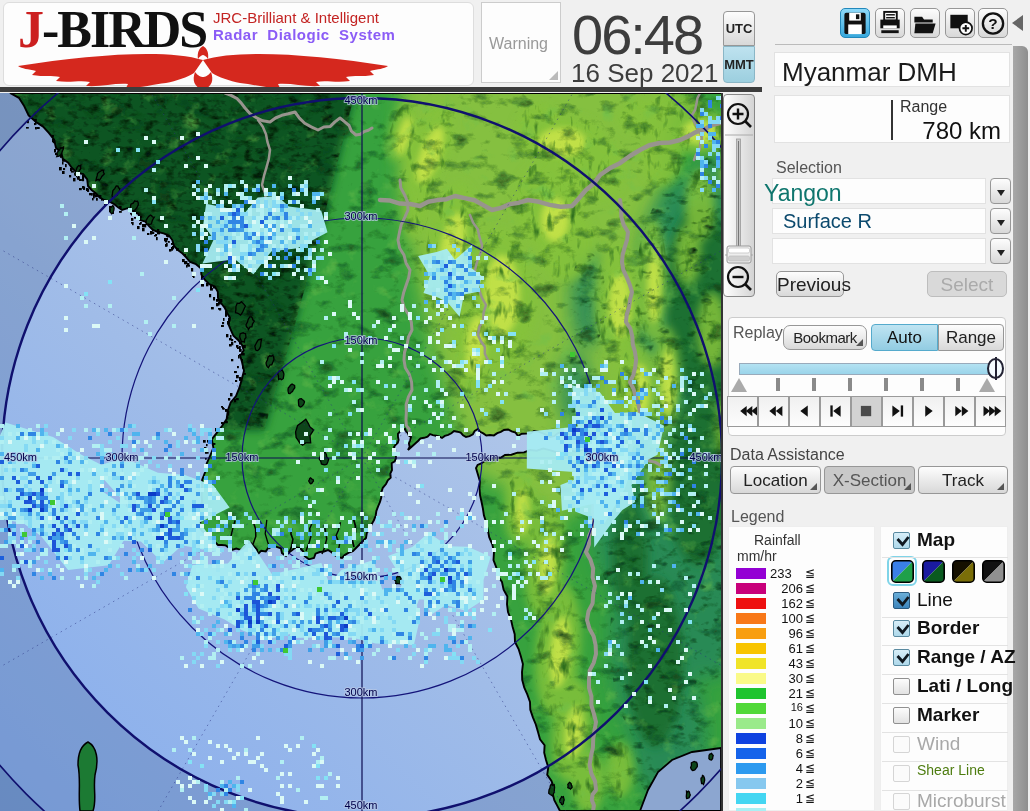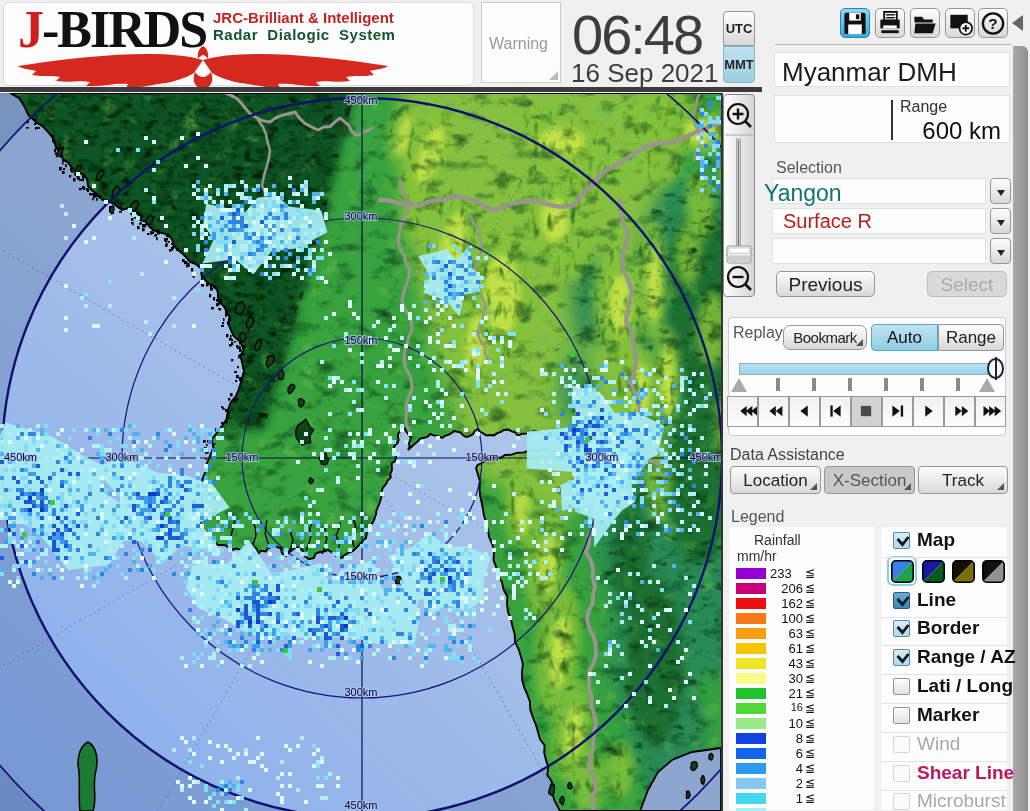--- a/index.html
+++ b/index.html
@@ -6,22 +6,22 @@
 .abs{position:absolute}
 .btn{background:linear-gradient(#fdfdfd,#d8d8d8);border:1px solid #979797;border-radius:4px;color:#222}
 .gbox{background:#fdfdfd;border:1px solid #e2e2e2}
 .corner:after{content:"";position:absolute;right:3px;bottom:3px;border-left:7px solid transparent;border-bottom:7px solid #555}
 </style></head>
 <body>
 
 <div class="abs" style="left:0;top:0;width:762px;height:93px;background:#f0f0f0"></div>
 <div class="abs gbox" style="left:3px;top:2px;width:471px;height:84px;border-radius:6px;border-color:#ddd"></div>
 <div class="abs" style="left:18px;top:0px;font-family:'Liberation Serif',serif;font-weight:bold;font-size:52px;letter-spacing:-2px;color:#111"><span style="color:#cc2020">J</span>-BIRDS</div>
-<div class="abs" style="left:213px;top:9px;font-size:15px;font-weight:bold;color:#c32322">JRC-Brilliant &amp; Intelligent</div>
-<div class="abs" style="left:213px;top:26px;font-size:15px;font-weight:bold;color:#14532d;letter-spacing:0.5px">Radar&nbsp; Dialogic&nbsp; System</div>
+<div class="abs" style="left:213px;top:9px;font-size:15px;font-weight:normal;color:#c32322">JRC-Brilliant &amp; Intelligent</div>
+<div class="abs" style="left:213px;top:26px;font-size:15px;font-weight:bold;color:#8b5cf6;letter-spacing:0.5px">Radar&nbsp; Dialogic&nbsp; System</div>
 <svg class="abs" style="left:8px;top:46px" width="390" height="44" viewBox="0 0 390 44">
     <g fill="#d5281e">
       <path d="M195,14 C160,3 85,8 10,20 C14,23 20,23 28,25 L24,29 C36,31 44,29 52,31 L48,35 C62,37 72,34 82,36 L78,40 C94,41 106,37 120,38 L118,42 C134,42 146,38 158,37 C168,35 180,31 186,27 C189,23 192,18 195,14 Z"></path>
       <path d="M195,14 C230,3 305,8 380,20 C376,23 370,23 362,25 L366,29 C354,31 346,29 338,31 L342,35 C328,37 318,34 308,36 L312,40 C296,41 284,37 270,38 L272,42 C256,42 244,38 232,37 C222,35 210,31 204,27 C201,23 198,18 195,14 Z"></path>
       <path d="M190,13 C189,7 191,2 195,0 C199,2 201,7 200,13 C198,10 196,9 195,9 C194,9 192,10 190,13 Z"></path>
       <path d="M187,26 C184,34 186,41 195,44 C204,41 206,34 203,26 C200,30 197,31 195,31 C193,31 190,30 187,26 Z"></path>
     </g>
   </svg>
 <div class="abs gbox" style="left:481px;top:2px;width:80px;height:81px;border-color:#ccc"></div>
 <div class="abs" style="left:489px;top:35px;font-size:16px;color:#999">Warning</div>
@@ -695,37 +695,37 @@
 </svg></div>
 <div class="abs" style="left:721px;top:93px;width:2px;height:718px;background:#333"></div>
 
 <div class="abs" style="left:775px;top:44px;width:237px;height:1px;background:#bbb"></div>
 <div class="abs" style="left:1013px;top:46px;width:15px;height:765px;background:linear-gradient(90deg,#a8a8a8,#8e8e8e);border-radius:0 6px 0 0"></div>
 <div class="abs gbox" style="left:774px;top:52px;width:236px;height:35px"></div>
 <div class="abs" style="left:782px;top:57px;font-size:26px;color:#1a1a1a">Myanmar DMH</div>
 <div class="abs gbox" style="left:774px;top:95px;width:236px;height:48px"></div>
 <div class="abs" style="left:891px;top:100px;width:2px;height:40px;background:#333"></div>
 <div class="abs" style="left:900px;top:98px;font-size:16px;color:#333">Range</div>
-<div class="abs" style="left:900px;top:117px;width:101px;text-align:right;font-size:24px;color:#111">600 km</div>
+<div class="abs" style="left:900px;top:117px;width:101px;text-align:right;font-size:24px;color:#111">780 km</div>
 <div class="abs" style="left:776px;top:159px;font-size:16px;color:#555">Selection</div>
 <div class="abs gbox" style="left:772px;top:178px;width:214px;height:26px"></div>
 <div class="abs" style="left:764px;top:180px;font-size:23px;color:#0f766e">Yangon</div>
 <div class="abs btn" style="left:990px;top:178px;width:21px;height:26px">
     <div class="abs" style="left:6px;top:11px;border-left:4.5px solid transparent;border-right:4.5px solid transparent;border-top:6px solid #222"></div>
   </div>
 <div class="abs gbox" style="left:772px;top:208px;width:214px;height:26px"></div>
-<div class="abs" style="left:783px;top:210px;font-size:20px;color:#b91c1c">Surface R</div>
+<div class="abs" style="left:783px;top:210px;font-size:20px;color:#0c4a6e">Surface R</div>
 <div class="abs btn" style="left:990px;top:208px;width:21px;height:26px">
     <div class="abs" style="left:6px;top:11px;border-left:4.5px solid transparent;border-right:4.5px solid transparent;border-top:6px solid #222"></div>
   </div>
 <div class="abs gbox" style="left:772px;top:238px;width:214px;height:26px"></div>
 <div class="abs btn" style="left:990px;top:238px;width:21px;height:26px">
     <div class="abs" style="left:6px;top:11px;border-left:4.5px solid transparent;border-right:4.5px solid transparent;border-top:6px solid #222"></div>
   </div>
-<div class="abs btn" style="left:776px;top:271px;width:99px;height:26px;font-size:19px;text-align:center;line-height:25px;border-radius:5px">Previous</div>
+<div class="abs btn" style="left:776px;top:271px;width:68px;height:26px;font-size:19px;text-align:center;line-height:25px;border-radius:5px">Previous</div>
 <div class="abs" style="left:927px;top:271px;width:80px;height:26px;background:#d9d9d9;border:1px solid #bdbdbd;border-radius:5px;font-size:19px;text-align:center;line-height:25px;color:#aaa">Select</div>
 
 <div class="abs gbox" style="left:728px;top:317px;width:278px;height:119px;border-radius:4px;border-color:#ccc"></div>
 <div class="abs" style="left:733px;top:324px;font-size:16px;color:#555">Replay</div>
 <div class="abs btn corner" style="left:783px;top:325px;width:84px;height:25px;border-radius:7px;font-size:15px;text-align:center;line-height:24px;letter-spacing:-0.5px">Bookmark</div>
 <div class="abs" style="left:871px;top:324px;width:67px;height:27px;background:linear-gradient(#bfe4f2,#92cce2);border:1px solid #55aacc;border-radius:4px 0 0 4px;font-size:17px;text-align:center;line-height:26px;color:#111">Auto</div>
 <div class="abs btn" style="left:938px;top:324px;width:66px;height:27px;border-radius:0 4px 4px 0;font-size:17px;text-align:center;line-height:26px">Range</div>
 <div class="abs" style="left:739px;top:363px;width:252px;height:12px;background:linear-gradient(#b4e2f2,#9ad4ea);border:1px solid #9ab"></div>
 <div class="abs" style="left:987px;top:358px;width:17px;height:21px;border:2px solid #223;border-radius:50%;background:#f4fbff"></div>
 <div class="abs" style="left:995px;top:357px;width:1.5px;height:23px;background:#223"></div>
@@ -797,21 +797,21 @@
 <div class="abs" style="left:736px;top:583px;width:30px;height:11px;background:#c8007a"></div>
 <div class="abs" style="left:770px;top:581px;width:33px;text-align:right;font-size:13px;color:#111">206</div>
 <div class="abs" style="left:805px;top:581px;font-size:12px;color:#111">≦</div>
 <div class="abs" style="left:736px;top:598px;width:30px;height:11px;background:#ee1010"></div>
 <div class="abs" style="left:770px;top:596px;width:33px;text-align:right;font-size:13px;color:#111">162</div>
 <div class="abs" style="left:805px;top:596px;font-size:12px;color:#111">≦</div>
 <div class="abs" style="left:736px;top:613px;width:30px;height:11px;background:#f87818"></div>
 <div class="abs" style="left:770px;top:611px;width:33px;text-align:right;font-size:13px;color:#111">100</div>
 <div class="abs" style="left:805px;top:611px;font-size:12px;color:#111">≦</div>
 <div class="abs" style="left:736px;top:628px;width:30px;height:11px;background:#f89e10"></div>
-<div class="abs" style="left:770px;top:626px;width:33px;text-align:right;font-size:13px;color:#111">63</div>
+<div class="abs" style="left:770px;top:626px;width:33px;text-align:right;font-size:13px;color:#111">96</div>
 <div class="abs" style="left:805px;top:626px;font-size:12px;color:#111">≦</div>
 <div class="abs" style="left:736px;top:643px;width:30px;height:11px;background:#f8c400"></div>
 <div class="abs" style="left:770px;top:641px;width:33px;text-align:right;font-size:13px;color:#111">61</div>
 <div class="abs" style="left:805px;top:641px;font-size:12px;color:#111">≦</div>
 <div class="abs" style="left:736px;top:658px;width:30px;height:11px;background:#f0e428"></div>
 <div class="abs" style="left:770px;top:656px;width:33px;text-align:right;font-size:13px;color:#111">43</div>
 <div class="abs" style="left:805px;top:656px;font-size:12px;color:#111">≦</div>
 <div class="abs" style="left:736px;top:673px;width:30px;height:11px;background:#fafa88"></div>
 <div class="abs" style="left:770px;top:671px;width:33px;text-align:right;font-size:13px;color:#111">30</div>
 <div class="abs" style="left:805px;top:671px;font-size:12px;color:#111">≦</div>
@@ -896,21 +896,21 @@
       <path d="M2.5,5 L7.5,10.5 L13.5,3" stroke="#101820" stroke-width="2.8" fill="none"></path>
     </svg>
   </div>
 <div class="abs" style="left:917px;top:529px;font-size:19px;font-weight:bold;color:#111">Map</div>
 <div class="abs" style="left:882px;top:557px;width:126px;height:1px;background:#e3e3e3"></div>
 <div class="abs" style="left:893px;top:592px;width:17px;height:17px;border-radius:2px;background:linear-gradient(#6aaed8,#3d85bc);border:1px solid #2a5a80">
     <svg class="abs" style="left:1px;top:1px" width="15" height="14" viewBox="0 0 15 14">
       <path d="M2.5,5 L7.5,10.5 L13.5,3" stroke="#101820" stroke-width="2.8" fill="none"></path>
     </svg>
   </div>
-<div class="abs" style="left:917px;top:589px;font-size:19px;font-weight:bold;color:#111">Line</div>
+<div class="abs" style="left:917px;top:589px;font-size:19px;font-weight:normal;color:#111">Line</div>
 <div class="abs" style="left:882px;top:617px;width:126px;height:1px;background:#e3e3e3"></div>
 <div class="abs" style="left:893px;top:620px;width:17px;height:17px;border-radius:2px;background:linear-gradient(#d8eef8,#aed8ea);border:1px solid #5a8aa0">
     <svg class="abs" style="left:1px;top:1px" width="15" height="14" viewBox="0 0 15 14">
       <path d="M2.5,5 L7.5,10.5 L13.5,3" stroke="#101820" stroke-width="2.8" fill="none"></path>
     </svg>
   </div>
 <div class="abs" style="left:917px;top:617px;font-size:19px;font-weight:bold;color:#111">Border</div>
 <div class="abs" style="left:882px;top:645px;width:126px;height:1px;background:#e3e3e3"></div>
 <div class="abs" style="left:893px;top:649px;width:17px;height:17px;border-radius:2px;background:linear-gradient(#d8eef8,#aed8ea);border:1px solid #5a8aa0">
     <svg class="abs" style="left:1px;top:1px" width="15" height="14" viewBox="0 0 15 14">
@@ -922,21 +922,21 @@
 <div class="abs" style="left:893px;top:678px;width:17px;height:17px;border-radius:2px;background:linear-gradient(#fcfcfc,#e2e2e2);border:1px solid #909090"></div>
 <div class="abs" style="left:917px;top:675px;font-size:19px;font-weight:bold;color:#111">Lati / Long</div>
 <div class="abs" style="left:882px;top:703px;width:126px;height:1px;background:#e3e3e3"></div>
 <div class="abs" style="left:893px;top:707px;width:17px;height:17px;border-radius:2px;background:linear-gradient(#fcfcfc,#e2e2e2);border:1px solid #909090"></div>
 <div class="abs" style="left:917px;top:704px;font-size:19px;font-weight:bold;color:#111">Marker</div>
 <div class="abs" style="left:882px;top:732px;width:126px;height:1px;background:#e3e3e3"></div>
 <div class="abs" style="left:893px;top:736px;width:17px;height:17px;border-radius:2px;background:#fbfbfb;border:1px solid #d5d5d5"></div>
 <div class="abs" style="left:917px;top:733px;font-size:19px;font-weight:normal;color:#a8a8a8">Wind</div>
 <div class="abs" style="left:882px;top:761px;width:126px;height:1px;background:#e3e3e3"></div>
 <div class="abs" style="left:893px;top:765px;width:17px;height:17px;border-radius:2px;background:#fbfbfb;border:1px solid #d5d5d5"></div>
-<div class="abs" style="left:917px;top:762px;font-size:19px;font-weight:bold;color:#be185d">Shear Line</div>
+<div class="abs" style="left:917px;top:762px;font-size:14px;font-weight:normal;color:#4d7c0f">Shear Line</div>
 <div class="abs" style="left:882px;top:790px;width:126px;height:1px;background:#e3e3e3"></div>
 <div class="abs" style="left:893px;top:793px;width:17px;height:17px;border-radius:2px;background:#fbfbfb;border:1px solid #d5d5d5"></div>
 <div class="abs" style="left:917px;top:790px;font-size:19px;font-weight:normal;color:#a8a8a8">Microburst</div>
 
 <div class="abs" style="left:723px;top:94px;width:32px;height:203px;background:linear-gradient(90deg,#fefefe,#d4d4d4);border:1px solid #888;border-radius:4px">
 <svg width="30" height="201" viewBox="0 0 30 201">
 <line x1="1" y1="40" x2="29" y2="40" stroke="#aaa"></line>
 <line x1="1" y1="160" x2="29" y2="160" stroke="#aaa"></line>
 <circle cx="14" cy="19" r="10" fill="none" stroke="#111" stroke-width="2.2"></circle>
 <path d="M14,13.5 v11 M8.5,19 h11" stroke="#111" stroke-width="2.4"></path>

